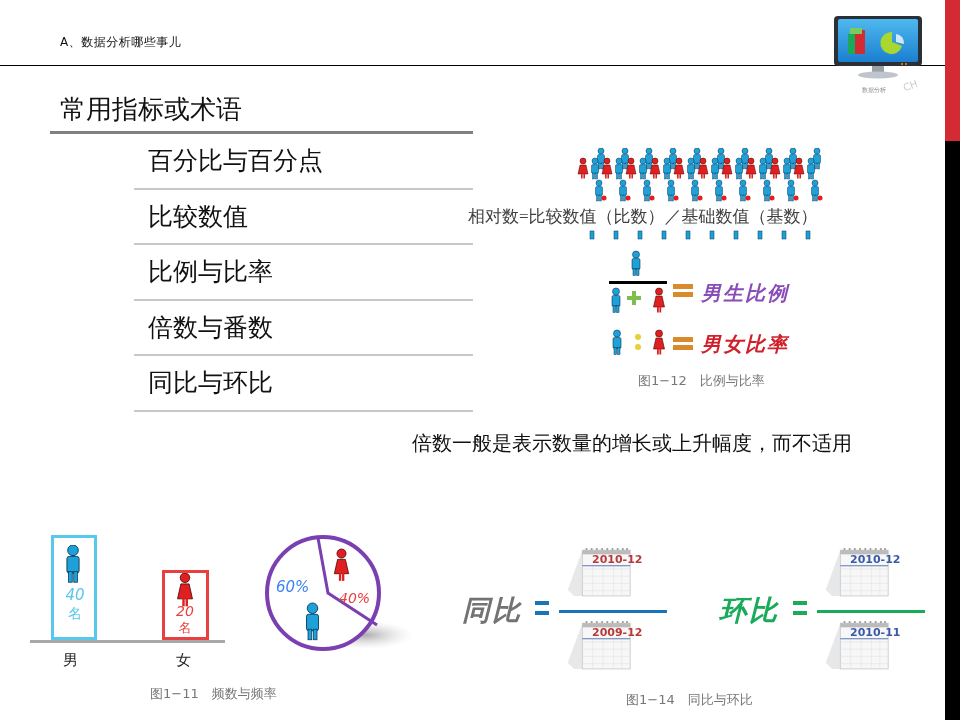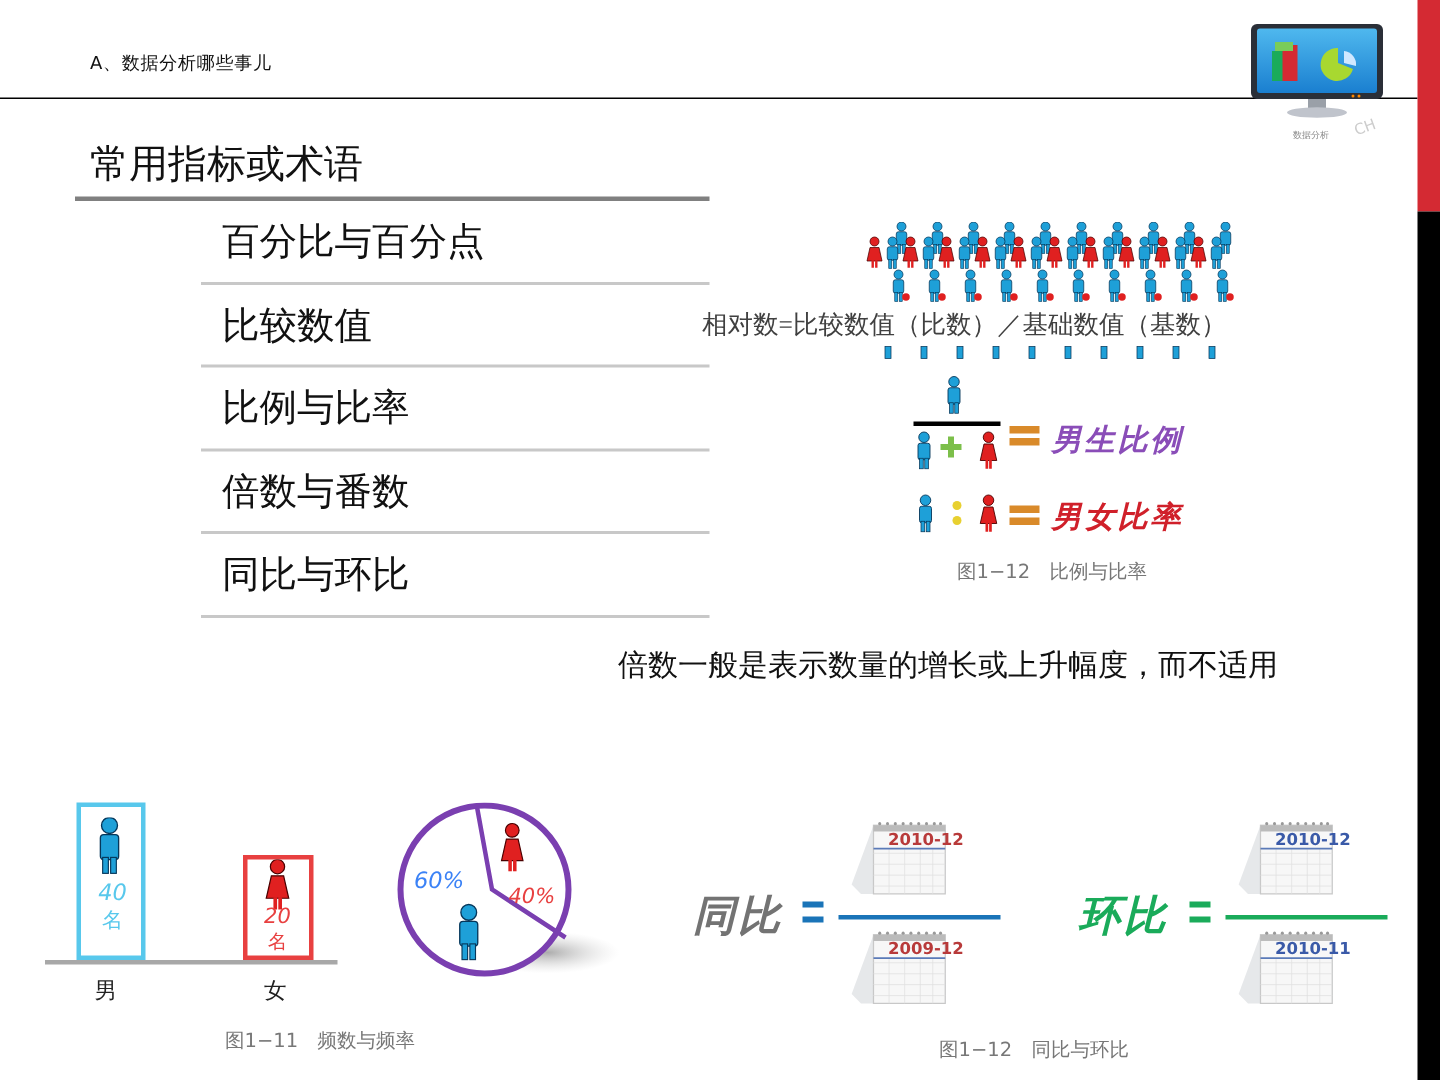--- a/index.html
+++ b/index.html
@@ -288,13 +288,13 @@
 
 <svg class="abs" style="left:823px; top:546px; width:70px; height:52px;" viewBox="0 0 62 50">
     <use href="#cal"></use>
   </svg>
 <div class="abs" style="left:850px; top:553px; font-size:11px; font-weight:bold; color:#3a5aa8;">2010-12</div>
 <svg class="abs" style="left:823px; top:619px; width:70px; height:52px;" viewBox="0 0 62 50">
     <use href="#cal"></use>
   </svg>
 <div class="abs" style="left:850px; top:626px; font-size:11px; font-weight:bold; color:#3a5aa8;">2010-11</div>
 
-<div class="abs fig-caption" style="left:626px; top:691px;">图1−12　同比与环比</div>
+<div class="abs fig-caption" style="left:626px; top:691px;">图1−14　同比与环比</div>
 
 </body></html>

